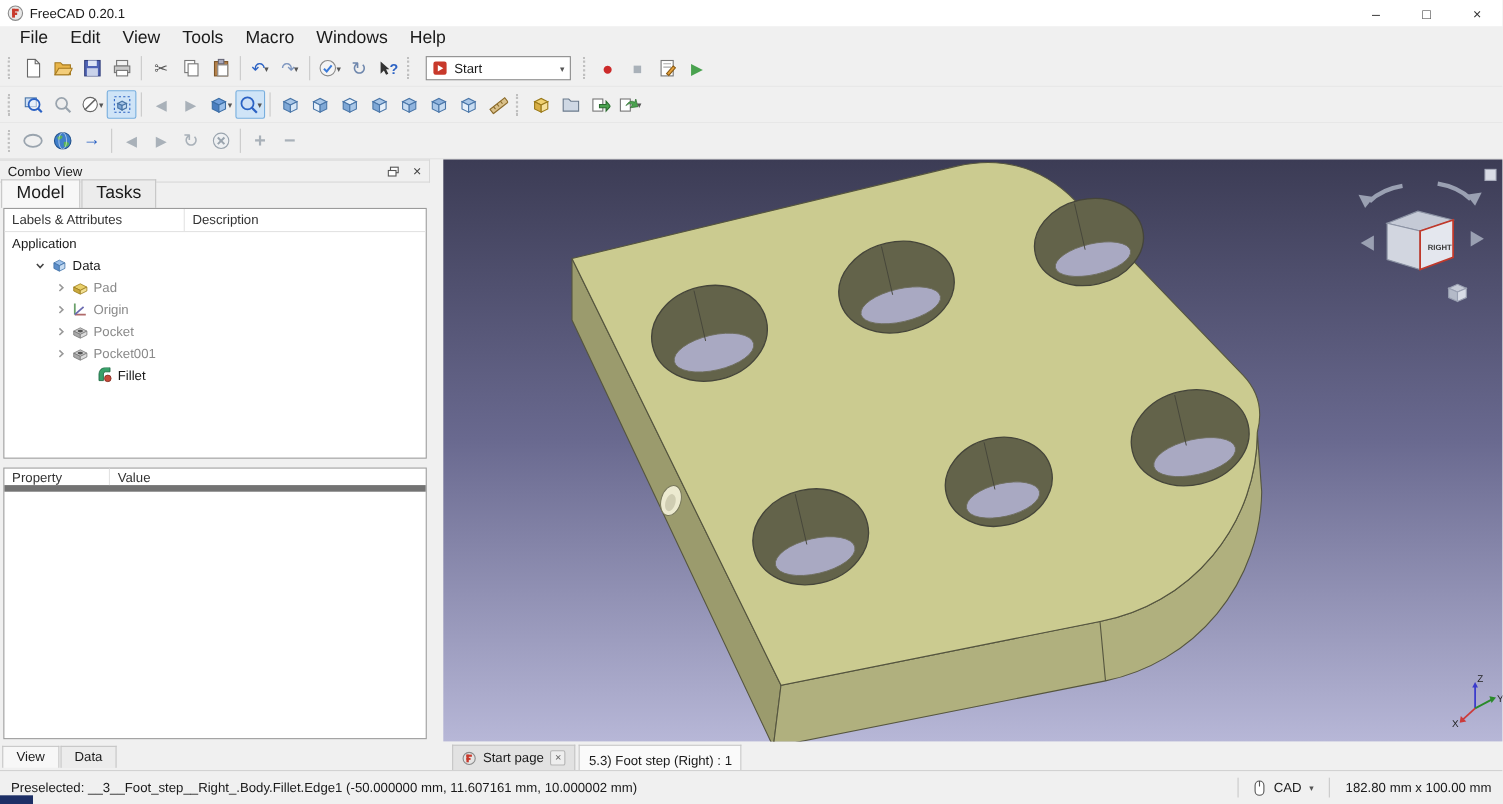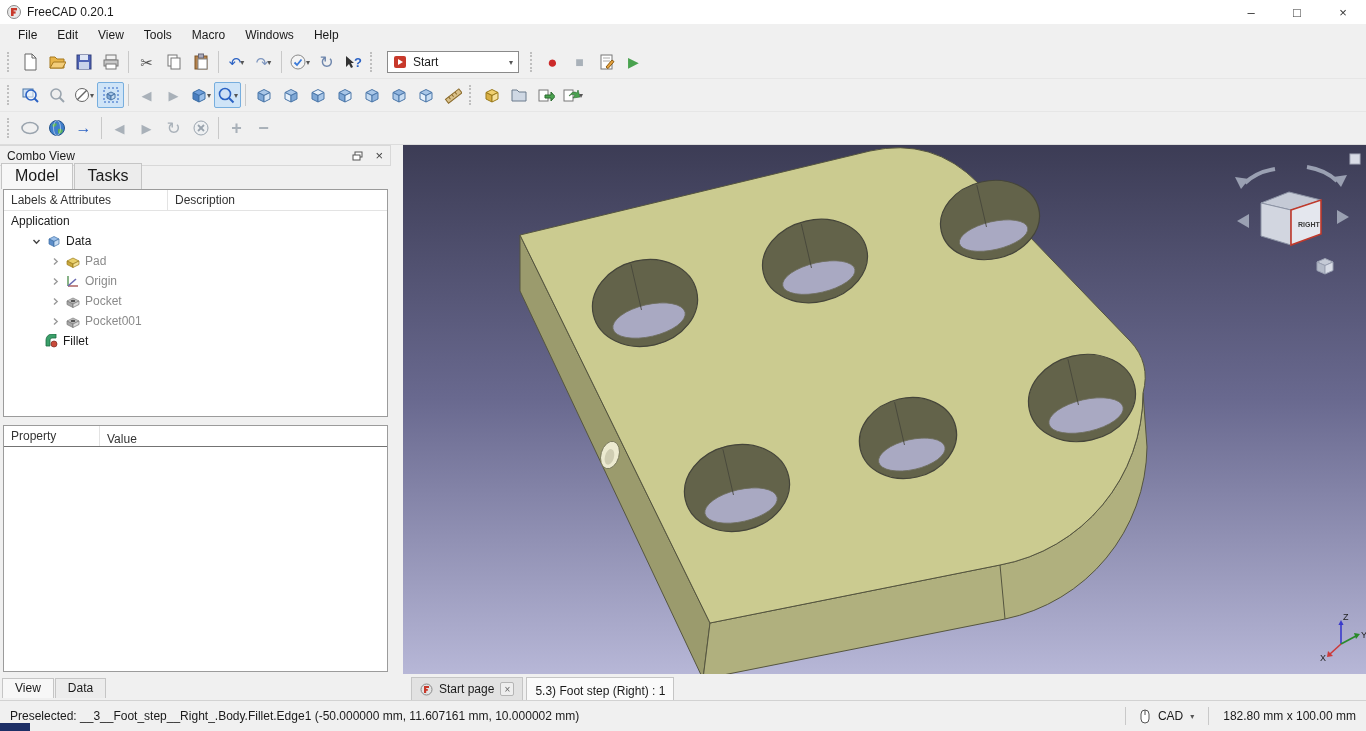--- a/index.html
+++ b/index.html
@@ -7,21 +7,21 @@
   body{background:#f0f0f0;font-size:12px;color:#1a1a1a;position:relative;}
 
   
   .titlebar{height:24px;background:#ffffff;display:flex;align-items:center;padding-left:6px;}
   .title-text{font-size:12px;margin-left:5px;}
   .win-controls{margin-left:auto;display:flex;height:100%;}
   .win-btn{width:46px;display:flex;align-items:center;justify-content:center;font-size:13px;color:#333;}
 
   
   .menubar{height:22px;background:#f0f0f0;display:flex;align-items:center;padding-left:8px;}
-  .menu-item{padding:3px 10px;font-size:12px;}
+  .menu-item{padding:3px 10px;font-size:16px;}
 
   
   .toolbar{height:33px;background:#f0f0f0;display:flex;align-items:center;padding-left:4px;border-bottom:1px solid #e6e6e6;}
   .grip{width:4px;height:20px;border-left:2px dotted #bfbfbf;margin:0 5px 0 3px;}
   .sep{width:1px;height:22px;background:#c9c9c9;margin:0 4px;}
   .tbtn{min-width:27px;height:26px;display:flex;align-items:center;justify-content:center;border:1px solid transparent;border-radius:2px;}
   .tbtn.active{background:#cfe4f7;border:1px solid #77aede;}
   .glyph{font-size:15px;line-height:1;}
   .caret{font-size:8px;color:#555;margin-left:-1px;align-self:center;}
   .dis{color:#a9b1b9;}
@@ -40,21 +40,21 @@
   .tree-box{background:#fff;border:1px solid #9b9b9b;margin:0 3px;height:228px;overflow:hidden;}
   .tree-headers{display:flex;height:21px;border-bottom:1px solid #e3e3e3;font-size:12px;color:#333;align-items:center;}
   .th1{width:164px;padding:0 7px;align-self:stretch;display:flex;align-items:center;border-right:1px solid #e3e3e3;}
   .th2{padding:0 7px;}
   .tree-row{height:20px;display:flex;align-items:center;font-size:12px;gap:5px;}
   .tree-row .spacer{display:inline-block;width:11px;}
   .bold{font-weight:bold;}
   .dim{color:#8a8a8a;}
   .chev{display:flex;width:11px;justify-content:center;}
   .prop-box{background:#fff;border:1px solid #9b9b9b;margin:8px 3px 0;flex:1;display:flex;flex-direction:column;}
-  .prop-headers{display:flex;height:21px;border-bottom:1px solid #737373;align-items:flex-end;font-size:12px;color:#333;}
+  .prop-headers{display:flex;height:21px;border-bottom:6px solid #737373;align-items:center;font-size:12px;color:#333;}
   .ph1{width:96px;padding:0 7px;align-self:stretch;display:flex;align-items:center;border-right:1px solid #e3e3e3;}
   .bottom-tabs{height:24px;display:flex;align-items:flex-end;padding-left:2px;margin-top:2px;}
   .btab{padding:2px 12px 3px;font-size:12px;background:#ececec;border:1px solid #c5c5c5;border-bottom:none;margin-right:1px;}
   .btab.active{background:#f7f7f7;}
   .splitter{width:12px;background:#f0f0f0;}
 
   .viewport-col{width:963px;display:flex;flex-direction:column;}
   .viewport{height:529px;background:linear-gradient(180deg,#3c3c55 0%,#69698f 48%,#b7b7d7 100%);position:relative;}
   .viewport svg{position:absolute;left:0;top:0;}
 
@@ -465,21 +465,21 @@
             </svg>
           </span>
         <svg width="14" height="14">
             <polygon points="1,7 7,4 13,7 7,10" fill="#c9c9c9" stroke="#777" stroke-width="0.7"></polygon>
             <polygon points="1,7 7,10 7,13.5 1,10.5" fill="#a8a8a8" stroke="#777" stroke-width="0.7"></polygon>
             <polygon points="13,7 7,10 7,13.5 13,10.5" fill="#dcdcdc" stroke="#777" stroke-width="0.7"></polygon>
             <ellipse cx="7" cy="7" rx="2.4" ry="1.2" fill="#555"></ellipse>
           </svg>
         <span class="dim">Pocket001</span>
       </div>
-      <div class="tree-row" style="padding-left:24px">
+      <div class="tree-row" style="padding-left:68px">
         <span class="spacer"></span>
         <svg width="14" height="14">
             <path d="M2 12 v-6 a6 6 0 0 1 6 -6 h4 v4 h-4 a2 2 0 0 0 -2 2 v6 z" fill="#3aa06a" stroke="#1d6a42" stroke-width="0.8"></path>
             <circle cx="10" cy="10" r="3" fill="#c84a3a" stroke="#7c2a20" stroke-width="0.7"></circle>
           </svg>
         <span>Fillet</span>
       </div>
     </div>
 
     <div class="prop-box">

